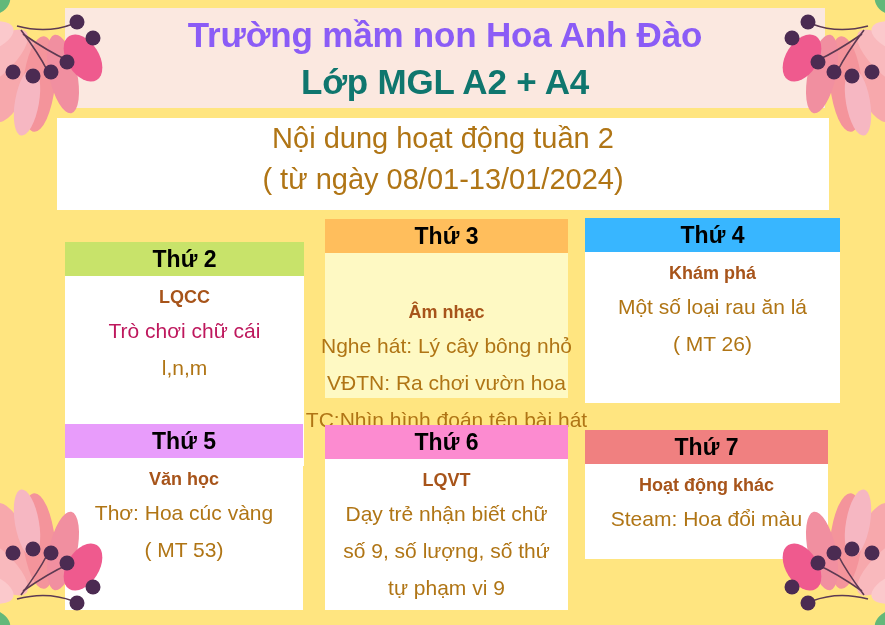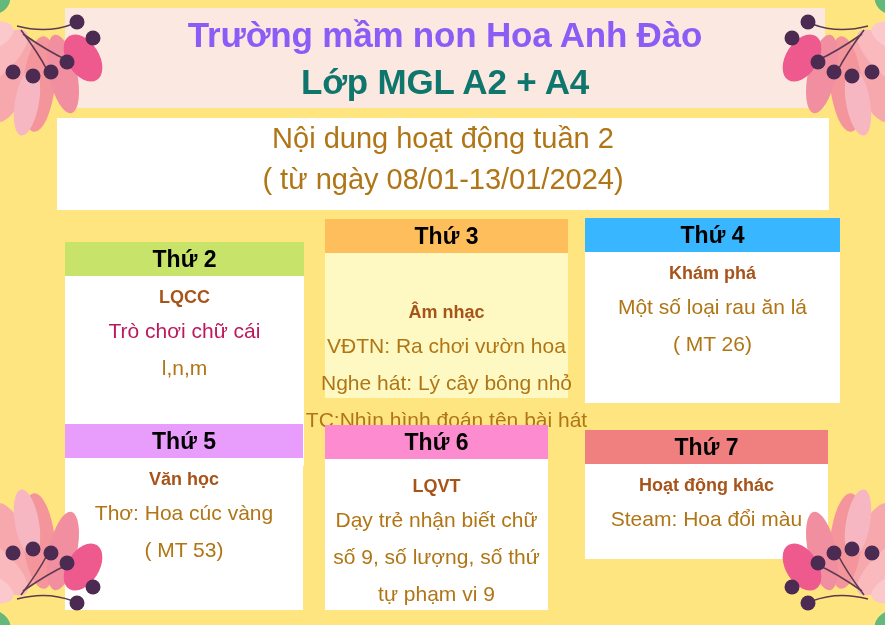--- a/index.html
+++ b/index.html
@@ -117,21 +117,21 @@
     line-height: 37px;
     white-space: nowrap;
     text-align: center;
   }
 
   
   #card-mon  { left: 65px;  top: 217px; width: 239px; height: 224px; margin-top: 25px; }
   #card-tue  { left: 325px; top: 219px; width: 243px; height: 179px; }
   #card-wed  { left: 585px; top: 218px; width: 255px; height: 185px; }
   #card-thu  { left: 65px;  top: 424px; width: 238px; height: 186px; }
-  #card-fri  { left: 325px; top: 425px; width: 223px; height: 185px; gap: 6px; }
+  #card-fri  { left: 325px; top: 425px; width: 243px; height: 185px; }
   #card-sat  { left: 585px; top: 430px; width: 243px; height: 129px; }
 
   
   #card-tue .card-body { overflow: visible; }
   #card-tue .card-detail { position: relative; }
 </style>
 </head>
 <body style="background: rgb(255, 229, 128);">
 
 <svg class="corner" id="corner-tl" viewBox="0 0 150 165">
@@ -242,22 +242,22 @@
         <div class="card-detail" style="color: #be185d;">Trò chơi chữ cái</div>
         <div class="card-detail" style="color: rgb(176, 117, 21);">l,n,m</div>
       </div>
     </div>
     <div class="card" id="card-tue" style="background: #fef9c3; gap: 38px;">
       <div class="card-header" style="background: rgb(255, 190, 92);">
         <div class="card-header-label" style="color: rgb(0, 0, 0);">Thứ 3</div>
       </div>
       <div class="card-body">
         <div class="card-subject" style="color: rgb(167, 84, 26);">Âm nhạc</div>
+        <div class="card-detail" style="color: rgb(176, 117, 21);">Nghe hát: Lý cây bông nhỏ</div>
         <div class="card-detail" style="color: rgb(176, 117, 21);">VĐTN: Ra chơi vườn hoa</div>
-        <div class="card-detail" style="color: rgb(176, 117, 21);">Nghe hát: Lý cây bông nhỏ</div>
         <div class="card-detail" style="color: rgb(176, 117, 21);">TC:Nhìn hình đoán tên bài hát</div>
       </div>
     </div>
     <div class="card" id="card-wed" style="background: #ffffff;">
       <div class="card-header" style="background: rgb(56, 182, 255);">
         <div class="card-header-label" style="color: rgb(0, 0, 0);">Thứ 4</div>
       </div>
       <div class="card-body">
         <div class="card-subject" style="color: rgb(167, 84, 26);">Khám phá</div>
         <div class="card-detail" style="color: rgb(176, 117, 21);">Một số loại rau ăn lá</div>

